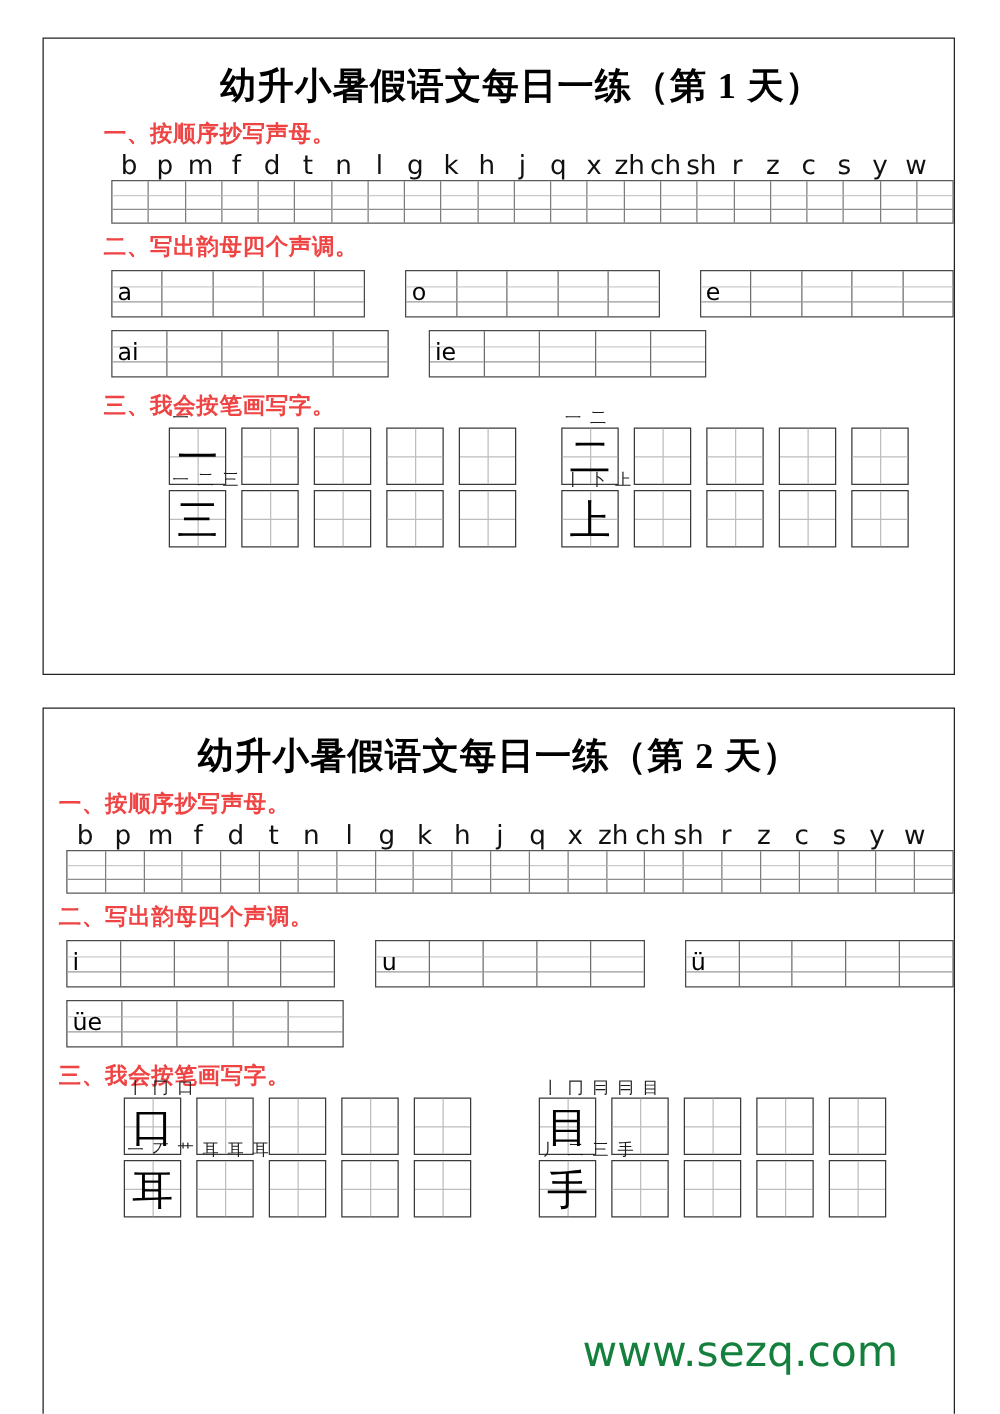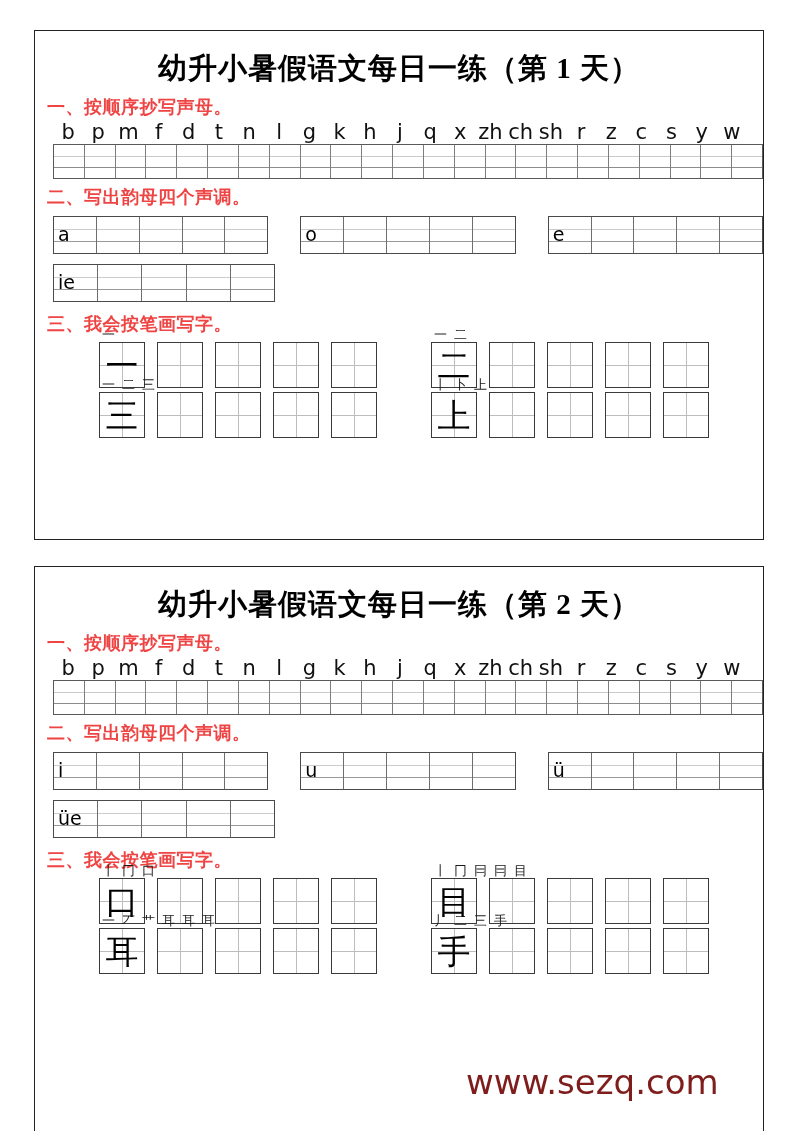--- a/index.html
+++ b/index.html
@@ -16,21 +16,21 @@
   }
 
   .page {
     position: absolute;
     left: 34px;
     width: 730px;
     border: 1.5px solid #222;
     background: #fff;
     box-sizing: border-box;
   }
-  #page-1 { top: 30px;  height: 510px; }
+  #page-1 { top: 30px;  height: 510px; padding-left: 36px; }
   #page-2 { top: 566px; height: 584px; }
 
   .title {
     text-align: center;
     font-family: "Liberation Serif", serif;
     font-weight: bold;
     font-size: 29px;
     letter-spacing: 1px;
     margin-top: 18px;
     margin-bottom: 6px;
@@ -191,21 +191,21 @@
     line-height: 1;
     z-index: 2;
   }
 
   .watermark {
     position: absolute;
     left: 466px;
     top: 1062px;
     font-family: "DejaVu Sans", sans-serif;
     font-size: 34px;
-    color: #7f1d1d;
+    color: #15803d;
     letter-spacing: 0px;
     z-index: 5;
     pointer-events: none;
   }
 </style>
 </head>
 <body>
 
 <div class="page" id="page-1">
   <div class="title">幼升小暑假语文每日一练（第 1 天）</div>
@@ -409,20 +409,45 @@
             </div>
           </div>
         </div>
       </div>
       <div class="vowel-row">
         <div class="vowel-slot">
           <div class="vowel-box">
             <div class="vcell">
               <i class="ln l1"></i>
               <i class="ln mid l2"></i>
+              <span class="vtext">ai</span>
+            </div>
+            <div class="vcell">
+              <i class="ln l1"></i>
+              <i class="ln mid l2"></i>
+            </div>
+            <div class="vcell">
+              <i class="ln l1"></i>
+              <i class="ln mid l2"></i>
+            </div>
+            <div class="vcell">
+              <i class="ln l1"></i>
+              <i class="ln mid l2"></i>
+            </div>
+            <div class="vcell">
+              <i class="ln l1"></i>
+              <i class="ln mid l2"></i>
+            </div>
+          </div>
+        </div>
+        <div class="vowel-slot">
+          <div class="vowel-box">
+            <div class="vcell">
+              <i class="ln l1"></i>
+              <i class="ln mid l2"></i>
               <span class="vtext">ie</span>
             </div>
             <div class="vcell">
               <i class="ln l1"></i>
               <i class="ln mid l2"></i>
             </div>
             <div class="vcell">
               <i class="ln l1"></i>
               <i class="ln mid l2"></i>
             </div>

